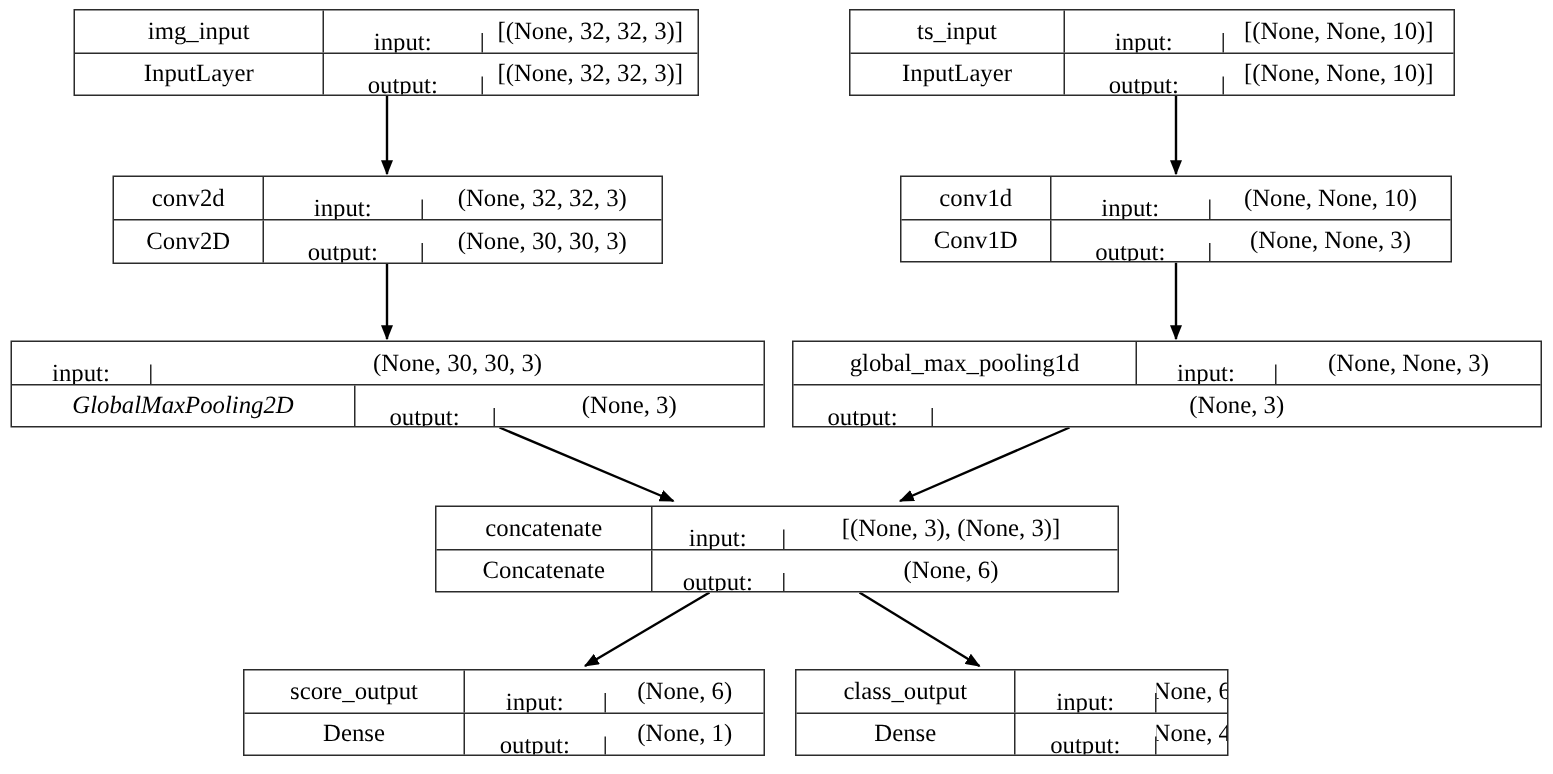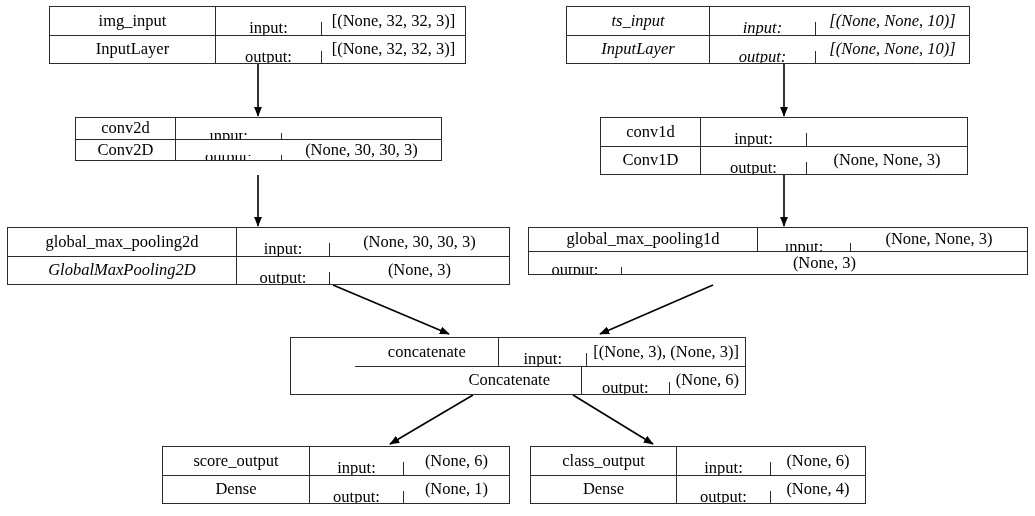--- a/index.html
+++ b/index.html
@@ -93,78 +93,79 @@
           <div class="cell c-name" style="width: 166px; flex: 0 0 166px; text-align: right;">img_input</div>
           <div class="cell c-label" style="width: 106px; flex: 0 0 106px;">input:</div>
           <div class="cell c-shape">[(None, 32, 32, 3)]</div>
         </div>
         <div class="node-row bottom">
           <div class="cell c-name" style="width: 166px; flex: 0 0 166px;">InputLayer</div>
           <div class="cell c-label" style="width: 106px; flex: 0 0 106px;">output:</div>
           <div class="cell c-shape">[(None, 32, 32, 3)]</div>
         </div>
       </div>
-      <div class="node" style="left: 566px; top: 6px; width: 404px; height: 58px; font-style: italic;">
+      <div class="node" style="left: 566px; top: 6px; width: 404px; height: 58px;">
         <div class="node-row top">
           <div class="cell c-name" style="width: 143px; flex: 0 0 143px;">ts_input</div>
           <div class="cell c-label" style="width: 106px; flex: 0 0 106px;">input:</div>
           <div class="cell c-shape">[(None, None, 10)]</div>
         </div>
         <div class="node-row bottom">
           <div class="cell c-name" style="width: 143px; flex: 0 0 143px;">InputLayer</div>
           <div class="cell c-label" style="width: 106px; flex: 0 0 106px;">output:</div>
           <div class="cell c-shape">[(None, None, 10)]</div>
         </div>
       </div>
-      <div class="node" style="left: 75px; top: 117px; width: 367px; height: 44px;">
+      <div class="node" style="left: 75px; top: 117px; width: 367px; height: 59px;">
         <div class="node-row top">
           <div class="cell c-name" style="width: 100px; flex: 0 0 100px;">conv2d</div>
           <div class="cell c-label" style="width: 106px; flex: 0 0 106px;">input:</div>
+          <div class="cell c-shape">(None, 32, 32, 3)</div>
         </div>
         <div class="node-row bottom">
           <div class="cell c-name" style="width: 100px; flex: 0 0 100px;">Conv2D</div>
           <div class="cell c-label" style="width: 106px; flex: 0 0 106px;">output:</div>
           <div class="cell c-shape">(None, 30, 30, 3)</div>
         </div>
       </div>
       <div class="node" style="left: 600px; top: 117px; width: 368px; height: 58px;">
         <div class="node-row top">
           <div class="cell c-name" style="width: 100px; flex: 0 0 100px;">conv1d</div>
           <div class="cell c-label" style="width: 106px; flex: 0 0 106px;">input:</div>
+          <div class="cell c-shape">(None, None, 10)</div>
         </div>
         <div class="node-row bottom">
           <div class="cell c-name" style="width: 100px; flex: 0 0 100px;">Conv1D</div>
           <div class="cell c-label" style="width: 106px; flex: 0 0 106px;">output:</div>
           <div class="cell c-shape">(None, None, 3)</div>
         </div>
       </div>
       <div class="node" style="left: 7px; top: 227px; width: 503px; height: 58px;">
         <div class="node-row top">
-          <div class="cell c-name" style="width: 229px; flex: 0 0 229px;">global_max_pooling2d</div>
           <div class="cell c-label" style="width: 93px; flex: 0 0 93px;">input:</div>
           <div class="cell c-shape">(None, 30, 30, 3)</div>
         </div>
         <div class="node-row bottom">
           <div class="cell c-name" style="width: 229px; flex: 0 0 229px; font-style: italic;">GlobalMaxPooling2D</div>
           <div class="cell c-label" style="width: 93px; flex: 0 0 93px;">output:</div>
           <div class="cell c-shape">(None, 3)</div>
         </div>
       </div>
-      <div class="node" style="left: 528px; top: 227px; width: 500px; height: 48px;">
+      <div class="node" style="left: 528px; top: 227px; width: 500px; height: 58px;">
         <div class="node-row top">
           <div class="cell c-name" style="width: 229px; flex: 0 0 229px;">global_max_pooling1d</div>
           <div class="cell c-label" style="width: 93px; flex: 0 0 93px;">input:</div>
           <div class="cell c-shape">(None, None, 3)</div>
         </div>
         <div class="node-row bottom">
           <div class="cell c-label" style="width: 93px; flex: 0 0 93px;">output:</div>
           <div class="cell c-shape">(None, 3)</div>
         </div>
       </div>
-      <div class="node" style="left: 290px; top: 337px; width: 456px; height: 58px; align-items: flex-end;">
+      <div class="node" style="left: 290px; top: 337px; width: 456px; height: 58px;">
         <div class="node-row top">
           <div class="cell c-name" style="width: 144px; flex: 0 0 144px;">concatenate</div>
           <div class="cell c-label" style="width: 88px; flex: 0 0 88px;">input:</div>
           <div class="cell c-shape">[(None, 3), (None, 3)]</div>
         </div>
         <div class="node-row bottom">
           <div class="cell c-name" style="width: 144px; flex: 0 0 144px;">Concatenate</div>
           <div class="cell c-label" style="width: 88px; flex: 0 0 88px;">output:</div>
           <div class="cell c-shape">(None, 6)</div>
         </div>
@@ -174,21 +175,21 @@
           <div class="cell c-name" style="width: 147px; flex: 0 0 147px;">score_output</div>
           <div class="cell c-label" style="width: 94px; flex: 0 0 94px;">input:</div>
           <div class="cell c-shape">(None, 6)</div>
         </div>
         <div class="node-row bottom">
           <div class="cell c-name" style="width: 147px; flex: 0 0 147px;">Dense</div>
           <div class="cell c-label" style="width: 94px; flex: 0 0 94px;">output:</div>
           <div class="cell c-shape">(None, 1)</div>
         </div>
       </div>
-      <div class="node" style="left: 530px; top: 446px; width: 336px; height: 58px;">
+      <div class="node" style="left: 530px; top: 446px; width: 289px; height: 58px;">
         <div class="node-row top">
           <div class="cell c-name" style="width: 146px; flex: 0 0 146px;">class_output</div>
           <div class="cell c-label" style="width: 94px; flex: 0 0 94px;">input:</div>
           <div class="cell c-shape">(None, 6)</div>
         </div>
         <div class="node-row bottom">
           <div class="cell c-name" style="width: 146px; flex: 0 0 146px;">Dense</div>
           <div class="cell c-label" style="width: 94px; flex: 0 0 94px;">output:</div>
           <div class="cell c-shape">(None, 4)</div>
         </div>

